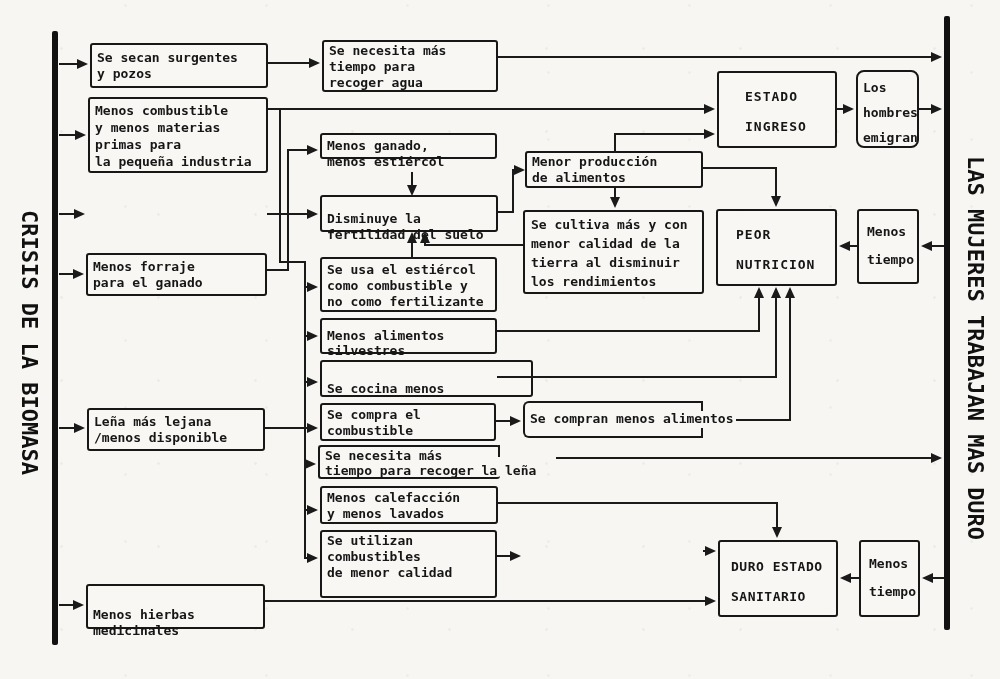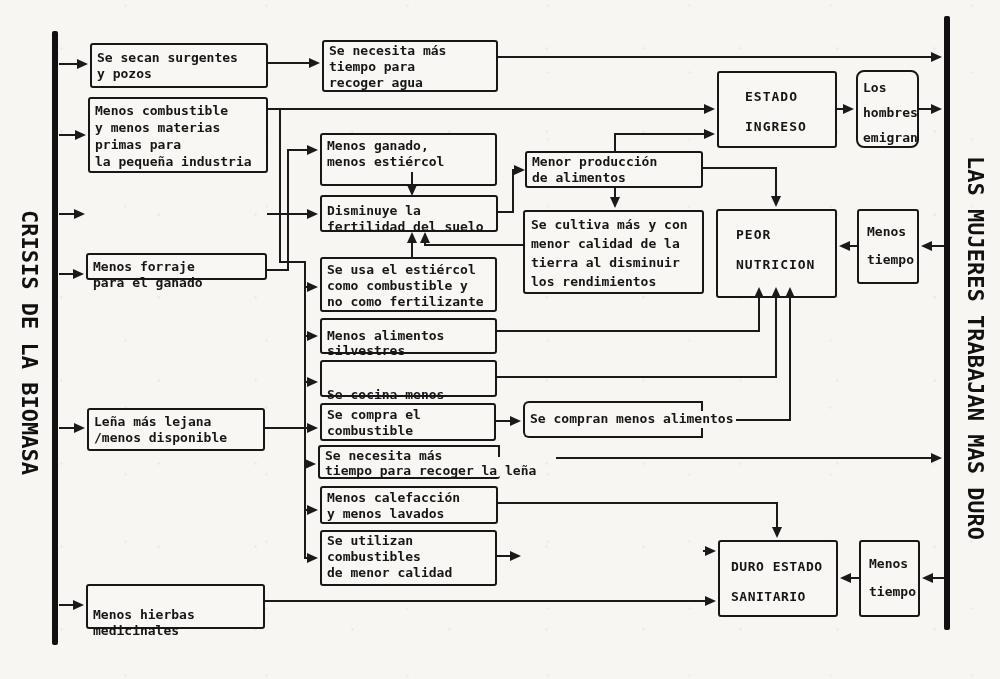--- a/index.html
+++ b/index.html
@@ -47,64 +47,64 @@
 
   <div class="vlabel" style="left:12px;top:200px;width:34px;height:285px;font-size:22px">CRISIS DE LA BIOMASA</div>
   <div class="vlabel" style="left:955px;top:148px;width:40px;height:400px;font-size:22px">LAS MUJERES TRABAJAN MAS DURO</div>
 
   <div class="bx" style="left:90px;top:43px;width:178px;height:45px;padding-top:5px">Se secan surgentes
 y pozos</div>
   <div class="bx" style="left:88px;top:97px;width:180px;height:76px;line-height:17px;padding-top:3px">Menos combustible
 y menos materias
 primas para
 la pequeña industria</div>
-  <div class="bx" style="left:86px;top:253px;width:181px;height:27px">Menos forraje
+  <div class="bx" style="left:86px;top:253px;width:181px;height:43px">Menos forraje
 para el ganado</div>
   <div class="bx" style="left:87px;top:408px;width:178px;height:43px">Leña más lejana
 /menos disponible</div>
   <div class="bx" style="left:86px;top:584px;width:179px;height:45px;padding-top:21px">Menos hierbas
 medicinales</div>
 
   <div class="bx" style="left:322px;top:40px;width:176px;height:52px;padding-top:1px">Se necesita más
 tiempo para
 recoger agua</div>
-  <div class="bx" style="left:320px;top:133px;width:177px;height:53px;padding-top:3px">Menos ganado,
+  <div class="bx" style="left:320px;top:133px;width:177px;height:26px;padding-top:3px">Menos ganado,
 menos estiércol</div>
-  <div class="bx" style="left:320px;top:195px;width:178px;height:37px;padding-top:6px">Disminuye la
+  <div class="bx" style="left:320px;top:195px;width:178px;height:37px;padding-top:14px">Disminuye la
 fertilidad del suelo</div>
   <div class="bx" style="left:320px;top:257px;width:177px;height:55px;padding-top:3px">Se usa el estiércol
 como combustible y
 no como fertilizante</div>
   <div class="bx" style="left:320px;top:318px;width:177px;height:36px;padding-top:8px;line-height:15px">Menos alimentos
 silvestres</div>
-  <div class="bx" style="left:320px;top:360px;width:177px;height:37px;padding-top:25px">Se cocina menos</div>
+  <div class="bx" style="left:320px;top:360px;width:213px;height:37px;padding-top:19px">Se cocina menos</div>
   <div class="bx" style="left:320px;top:403px;width:176px;height:38px;padding-top:2px">Se compra el
 combustible</div>
   <div class="bx" style="left:318px;top:445px;width:182px;height:34px;border-right:none;line-height:15px;padding:1px 0 0 5px">Se necesita más
 tiempo para recoger la leña</div>
   <div class="v" style="left:498px;top:445px;height:12px"></div>
   <div class="bx" style="left:320px;top:486px;width:178px;height:38px;padding-top:2px">Menos calefacción
 y menos lavados</div>
-  <div class="bx" style="left:320px;top:530px;width:177px;height:56px;padding-top:1px">Se utilizan
+  <div class="bx" style="left:320px;top:530px;width:177px;height:68px;padding-top:1px">Se utilizan
 combustibles
 de menor calidad</div>
 
   <div class="bx" style="left:525px;top:151px;width:178px;height:37px;padding-top:1px">Menor producción
 de alimentos</div>
   <div class="bx" style="left:523px;top:210px;width:181px;height:84px;line-height:19px;padding:3px 6px">Se cultiva más y con
 menor calidad de la
 tierra al disminuir
 los rendimientos</div>
   <div class="bx" style="left:523px;top:401px;width:180px;height:37px;border-right:none;border-radius:6px 0 0 6px;padding-top:8px">Se compran menos alimentos</div>
   <div class="v" style="left:701px;top:401px;height:10px"></div>
   <div class="v" style="left:701px;top:428px;height:10px"></div>
 
   <div class="bx big" style="left:717px;top:71px;width:120px;height:77px;padding:9px 0 0 26px">ESTADO
 INGRESO</div>
-  <div class="bx big" style="left:716px;top:209px;width:121px;height:89px;padding:9px 0 0 18px">PEOR
+  <div class="bx big" style="left:716px;top:209px;width:121px;height:77px;padding:9px 0 0 18px">PEOR
 NUTRICION</div>
   <div class="bx big" style="left:718px;top:540px;width:120px;height:77px;padding:10px 0 0 11px;letter-spacing:0.5px">DURO ESTADO
 SANITARIO</div>
 
   <div class="bx" style="left:856px;top:70px;width:63px;height:78px;border-radius:8px;line-height:25px;padding:3px 0 0 5px">Los
 hombres
 emigran</div>
   <div class="bx" style="left:857px;top:209px;width:62px;height:75px;line-height:28px;padding:7px 0 0 8px">Menos
 tiempo</div>
   <div class="bx" style="left:859px;top:540px;width:61px;height:77px;line-height:28px;padding:8px 0 0 8px">Menos

